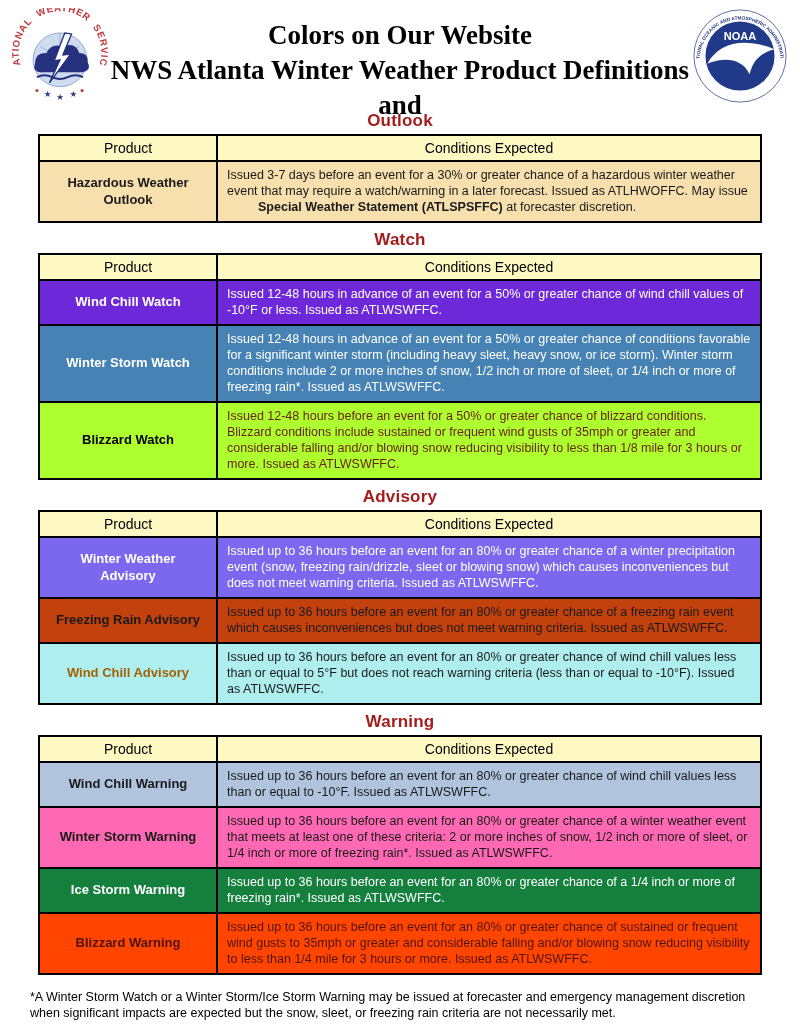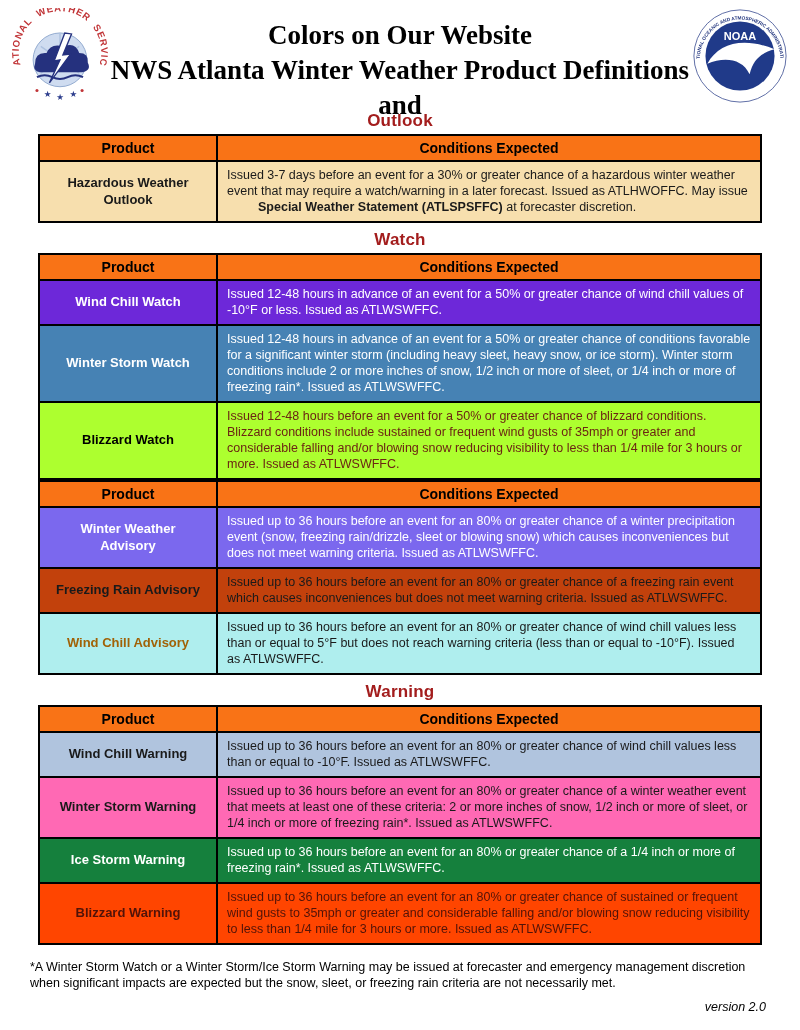--- a/index.html
+++ b/index.html
@@ -17,21 +17,21 @@
   }
   .section-title {
     text-align:center; color:#A31D1D; font-weight:bold; font-size:17px;
     margin:7px 0 3px 0; letter-spacing:0.2px;
   }
   table.def-table {
     width:724px; margin:0 auto; border-collapse:collapse; table-layout:fixed;
     border:2px solid #000; background:#fff;
   }
   .def-table th, .def-table td { border:2px solid #000; }
-  .def-table th { font-size:14px; font-weight:bold; padding:4px 4px; background:#f97316; color:#000; }
+  .def-table th { font-size:14px; font-weight:normal; padding:4px 4px; background:#fef9c3; color:#000; }
   th.product-col { width:178px; }
   td.product-cell {
     text-align:center; font-weight:bold; font-size:13px; padding:4px 14px;
     vertical-align:middle; line-height:1.25;
   }
   td.conditions-cell {
     font-size:12.5px; padding:5px 9px 6px 9px; line-height:1.28; vertical-align:middle;
   }
   .footnote { margin:14px 30px 0 30px; font-size:12.5px; line-height:1.3; color:#000; }
   .version-label { margin:8px 34px 0 0; text-align:right; font-style:italic; font-size:12.5px; color:#000; }
@@ -119,27 +119,28 @@
     <td class="conditions-cell" style="color: rgb(255, 255, 255);"><span>Issued 12-48 hours in advance of an event for a 50% or greater chance of wind chill values of -10°F or less. Issued as ATLWSWFFC.</span></td>
   </tr>
 
   <tr style="background: rgb(70, 130, 180);">
     <td class="product-cell" style="color: rgb(255, 255, 255);">Winter Storm Watch</td>
     <td class="conditions-cell" style="color: rgb(255, 255, 255);"><span>Issued 12-48 hours in advance of an event for a 50% or greater chance of conditions favorable for a significant winter storm (including heavy sleet, heavy snow, or ice storm). Winter storm conditions include 2 or more inches of snow, 1/2 inch or more of sleet, or 1/4 inch or more of freezing rain*. Issued as ATLWSWFFC.</span></td>
   </tr>
 
   <tr style="background: rgb(173, 255, 47);">
     <td class="product-cell" style="color: rgb(0, 0, 0);">Blizzard Watch</td>
-    <td class="conditions-cell" style="color: rgb(107, 37, 19);"><span>Issued 12-48 hours before an event for a 50% or greater chance of blizzard conditions. Blizzard conditions include sustained or frequent wind gusts of 35mph or greater and considerable falling and/or blowing snow reducing visibility to less than 1/4 mile for 3 hours or more. Issued as ATLWSWFFC.</span></td>
-  </tr>
-</tbody>
-    </table>
-  </div>
-
-  <div class="section">
+    <td class="conditions-cell" style="color: rgb(107, 37, 19);"><span>Issued 12-48 hours before an event for a 50% or greater chance of blizzard conditions. Blizzard conditions include sustained or frequent wind gusts of 35mph or greater and considerable falling and/or blowing snow reducing visibility to less than 1/8 mile for 3 hours or more. Issued as ATLWSWFFC.</span></td>
+  </tr>
+</tbody>
+    </table>
+  </div>
+
+  <div class="section">
+    <div class="section-title">Advisory</div>
     <table class="def-table">
       <thead>
         <tr>
           <th class="product-col">Product</th>
           <th>Conditions Expected</th>
         </tr>
       </thead>
       <tbody>
   <tr style="background: rgb(123, 104, 238);">
     <td class="product-cell" style="color: rgb(255, 255, 255);">Winter Weather Advisory</td>

